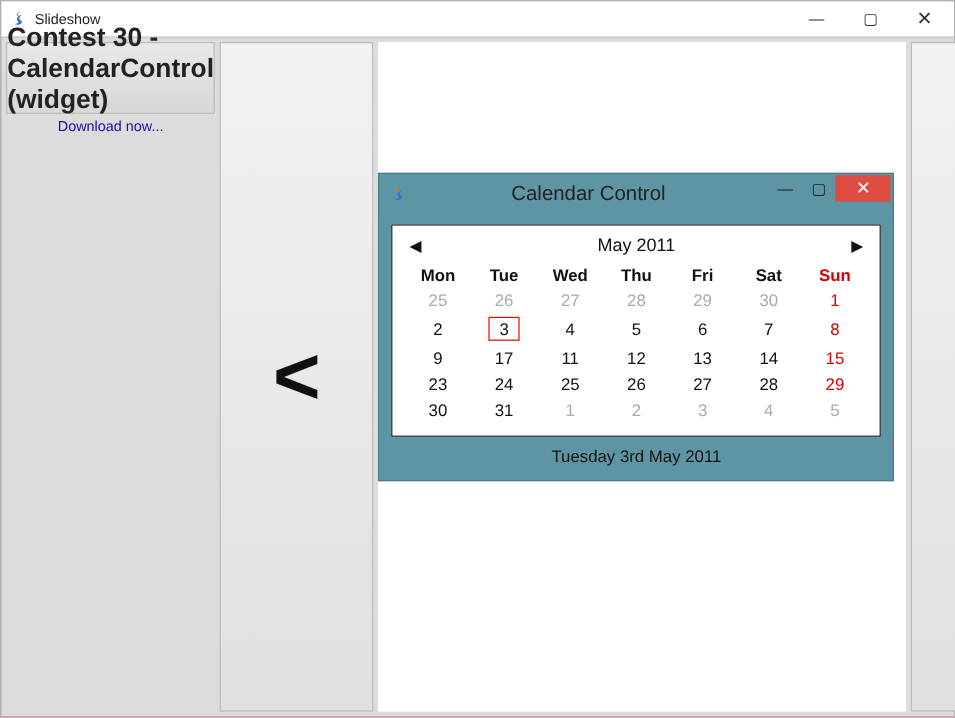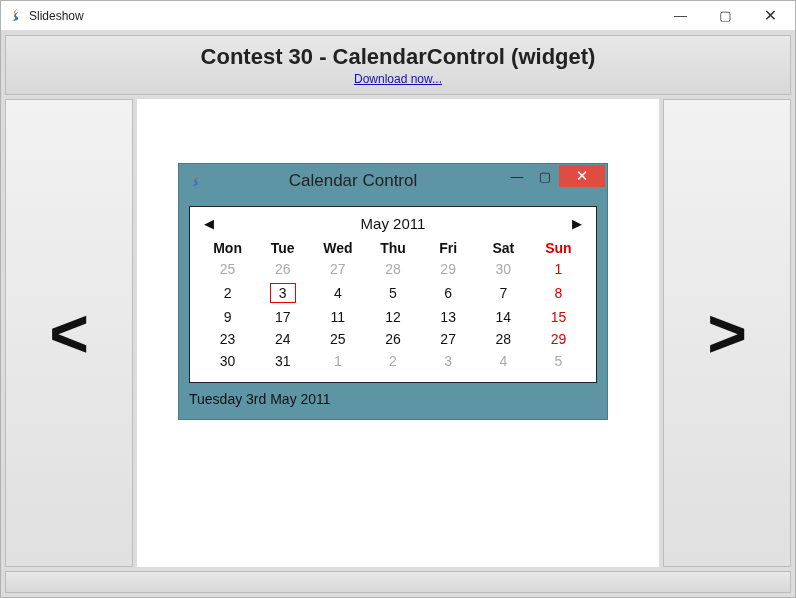--- a/index.html
+++ b/index.html
@@ -60,21 +60,21 @@
     font-size: 13px;
     color: #333;
   }
   .sys-btn.close-x {
     font-size: 16px;
   }
   .client {
     flex: 1;
     background: #dcdcdc;
     display: flex;
-    flex-direction: column;
+    flex-direction: row;
     padding: 4px;
     gap: 4px;
     box-sizing: border-box;
   }
   .header-panel {
     height: 60px;
     background: linear-gradient(#e8e8e8,#d8d8d8);
     border: 1px solid #bcbcbc;
     box-sizing: border-box;
     display: flex;
@@ -83,21 +83,20 @@
     justify-content: center;
   }
   .header-title {
     font-size: 22px;
     font-weight: bold;
     color: #222;
   }
   .download-link {
     font-size: 12px;
     color: #1a0dab;
-    text-decoration: underline;
     margin-top: 2px;
     cursor: pointer;
   }
   .mid-row {
     flex: 1;
     display: flex;
     gap: 4px;
   }
   .nav-btn {
     width: 128px;
@@ -231,21 +230,21 @@
   table.calendar td.sun.other {
     color: #aaa;
   }
   table.calendar td .sel {
     display: inline-block;
     padding: 0 8px;
     border: 1px solid #e00;
     line-height: 18px;
   }
   .sel-date {
-    text-align: left;
+    text-align: center;
     font-size: 14px;
     color: #111;
     padding: 8px 0 4px 0;
   }
   .footer-panel {
     height: 22px;
     background: linear-gradient(#e8e8e8,#d8d8d8);
     border: 1px solid #bcbcbc;
     box-sizing: border-box;
   }

